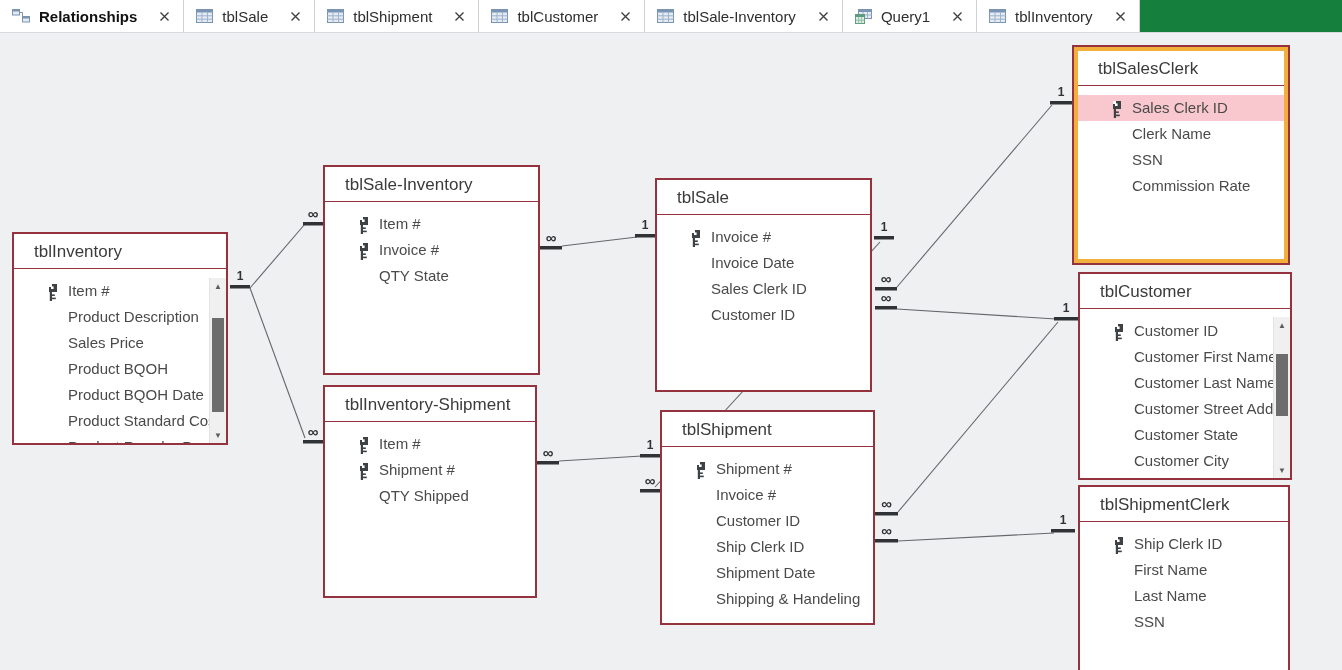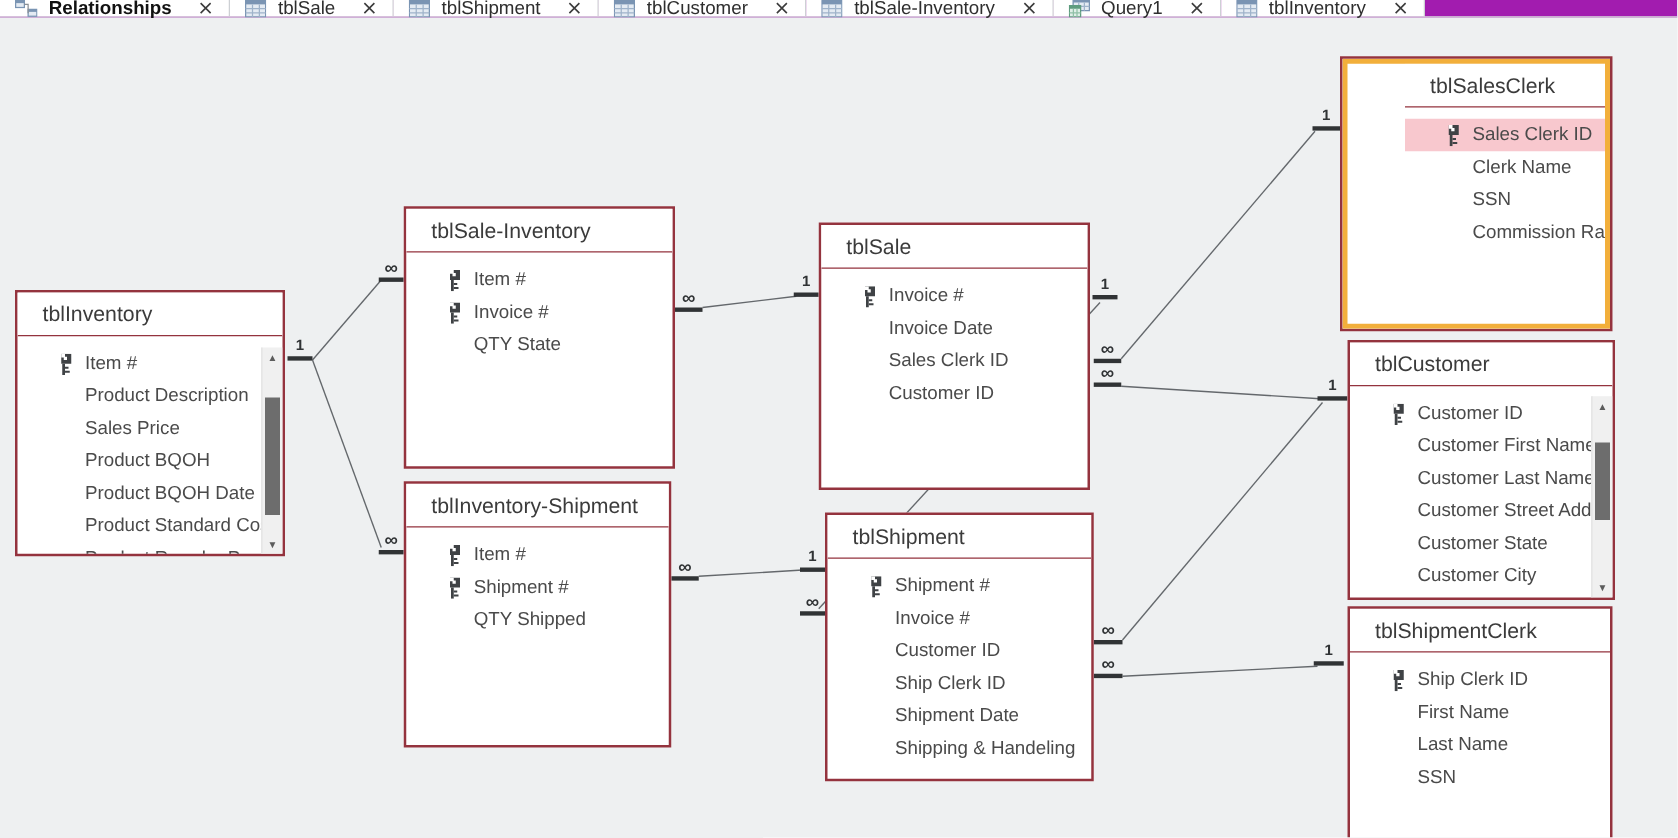--- a/index.html
+++ b/index.html
@@ -1,38 +1,38 @@
 <!DOCTYPE html>
 <html><head>
 <meta charset="utf-8">
 <style>
   * { margin:0; padding:0; box-sizing:border-box; }
   html,body { width:1342px; height:670px; overflow:hidden; font-family:"Liberation Sans","DejaVu Sans",sans-serif; }
   #app { position:relative; width:1342px; height:670px; background:#eef0f1; overflow:hidden; }
 
   
-  #tab-bar { position:absolute; top:0; left:0; width:100%; height:14px; background:#a21caf;
+  #tab-bar { position:absolute; top:0; left:0; width:100%; height:33px; background:#15803d;
              border-bottom:1px solid #d8dadd; display:flex; align-items:stretch; z-index:10; }
   .tab { display:flex; align-items:center; padding:0 13px 0 12px; border-right:1px solid #cdd0d4;
          background:#fff; cursor:default; }
   .tab-icon { display:inline-flex; margin-right:9px; flex:none; }
   .tab-label { font-size:15px; color:#2e2e2e; white-space:nowrap; }
   .tab.active .tab-label { font-weight:bold; color:#111; }
   .tab-close { margin-left:22px; display:inline-flex; align-items:center; }
 
   
   #stage { position:absolute; inset:0; }
   #rel-svg { position:absolute; inset:0; z-index:1; }
 
   
   .tbl { position:absolute; background:#fff; border:2px solid #94333e; z-index:2; overflow:hidden; }
   .tbl-hl { position:absolute; background:#fff; border:2px solid #94333e; z-index:2; overflow:hidden; }
   .tbl-hl .hl-ring { position:absolute; inset:0; border:4px solid #f2af3b; }
   .tbl-content { position:absolute; inset:0; overflow:hidden; }
-  .tbl-hl .tbl-content { inset:4px;margin-left:46px; }
+  .tbl-hl .tbl-content { inset:4px; }
   .tbl-title { height:35px; line-height:36px; padding-left:20px; font-size:17px; color:#3b3b3b;
                border-bottom:1px solid #94333e; white-space:nowrap; overflow:hidden; background:#fff; }
   .tbl-fields { padding-top:9px; }
   .field { position:relative; height:26px; line-height:26px; padding-left:54px; font-size:15px;
            color:#4a4a4a; white-space:nowrap; overflow:hidden; }
   .field.hl { background:#f8c8ce; }
   .key-icon { position:absolute; left:32px; top:5px; }
   .has-sbar .field { margin-right:17px; }
 
   

